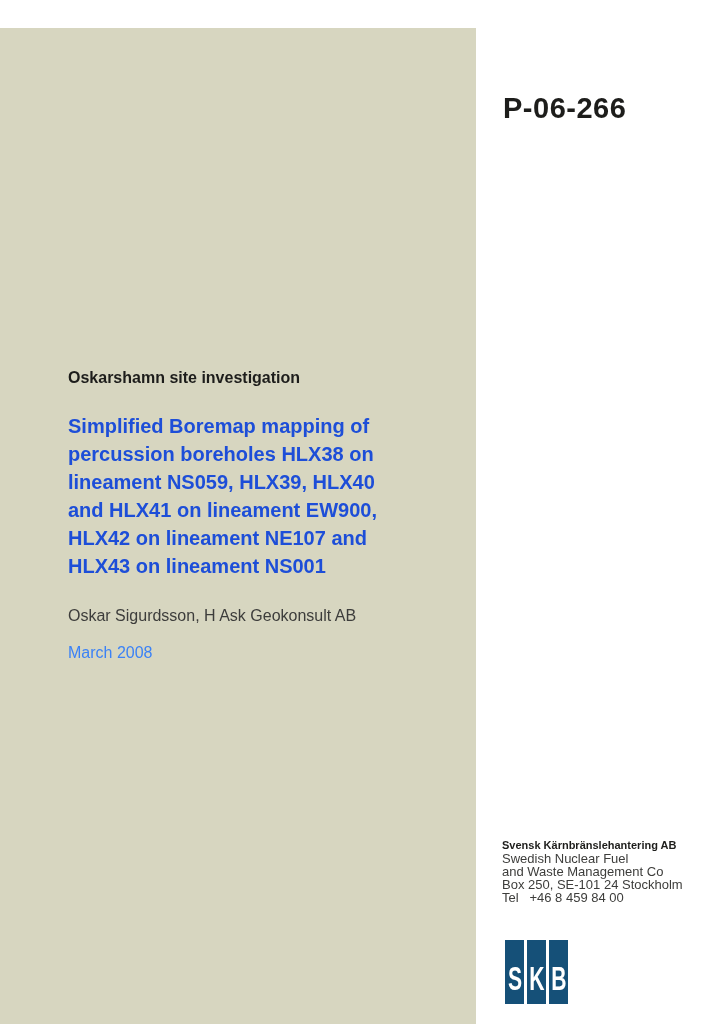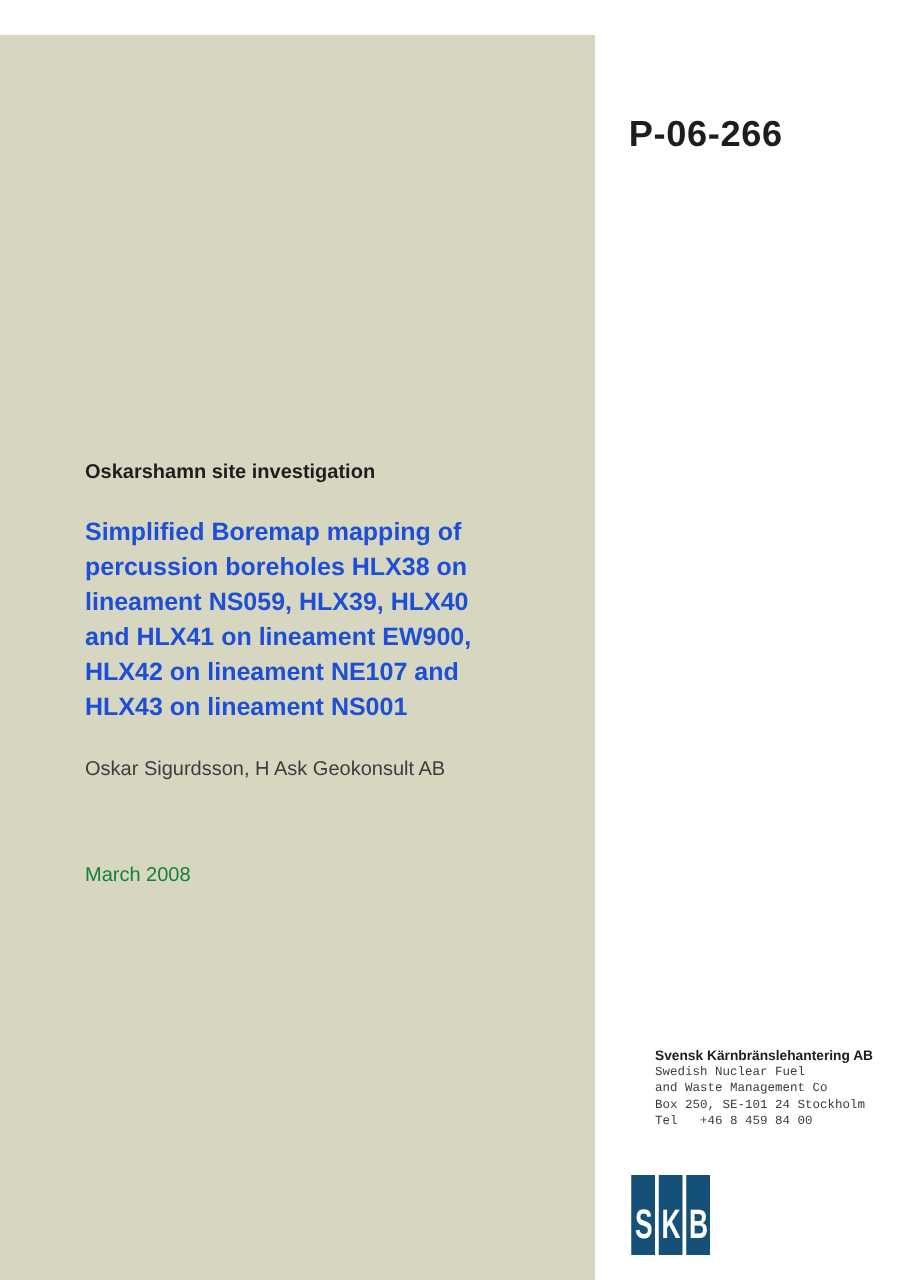--- a/index.html
+++ b/index.html
@@ -55,43 +55,42 @@
   .author {
     position: absolute;
     left: 68px;
     top: 579px;
     font-size: 16px;
     color: #3d3d3b;
   }
   .date {
     position: absolute;
     left: 68px;
-    top: 664px;
+    top: 616px;
     font-size: 16px;
-    color: #15803d;
+    color: #3b82f6;
   }
   .publisher-block {
     position: absolute;
-    left: 524px;
+    left: 502px;
     top: 811px;
     width: 200px;
     color: #3d3d3b;
   }
   .publisher-name {
     font-size: 11px;
     font-weight: bold;
     color: #1d1d1b;
     line-height: 13px;
   }
   .publisher-address {
-    font-size: 10px;
+    font-size: 13px;
     line-height: 13px;
     white-space: pre;
     color: #3d3d3b;
-    font-family: Liberation Mono, monospace;
   }
   .skb-logo {
     position: absolute;
     left: 505px;
     top: 912px;
     display: flex;
     gap: 3px;
   }
   .skb-bar {
     width: 19px;

